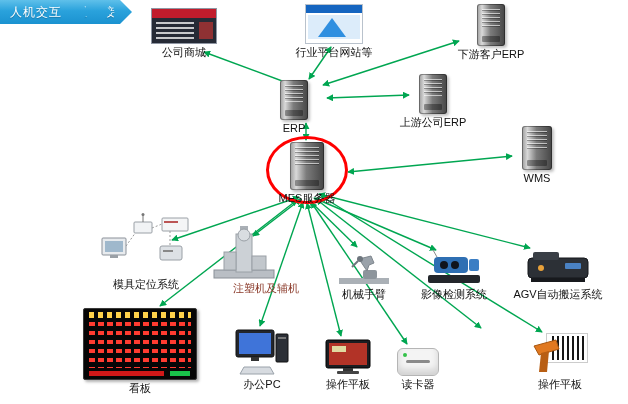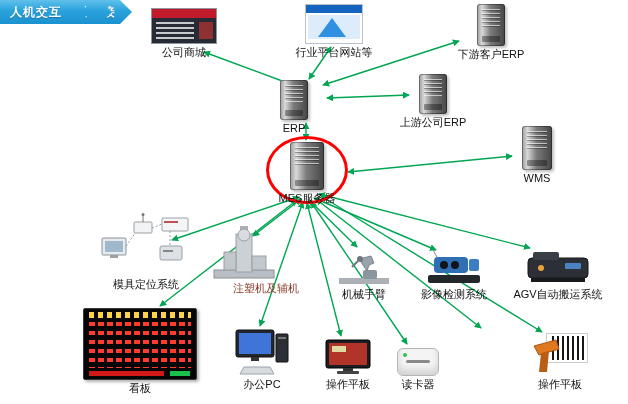--- a/index.html
+++ b/index.html
@@ -6,21 +6,21 @@
   .stage{
     position:relative;width:628px;height:404px;background:#ffffff;overflow:hidden;
     font-family:"Liberation Sans","DejaVu Sans",sans-serif;
   }
   .arrows{position:absolute;left:0;top:0;pointer-events:none;}
   .conn{stroke:#00a651;stroke-width:1.4;}
 
   
   .banner{
     position:absolute;height:24px;display:flex;align-items:center;
-    padding-left:10px;box-sizing:border-box;color:#fff;font-size:12px;font-weight:bold;
+    padding-left:10px;box-sizing:border-box;color:#fff;font-size:12px;font-weight:normal;
     letter-spacing:1px;text-shadow:0 1px 1px rgba(0,0,0,.25);
     background:linear-gradient(180deg,#5fc0ea 0%,#2aa2dc 45%,#1b92d0 100%);
     clip-path:polygon(0 0,calc(100% - 12px) 0,100% 50%,calc(100% - 12px) 100%,0 100%);
   }
 
   
   .node{position:absolute;display:flex;flex-direction:column;align-items:center;}
   .nlabel{font-size:11px;color:#111;margin-top:2px;white-space:nowrap;line-height:1.1;}
   .nlabel.red{color:#8b3a2a;margin-left:44px;}
 

